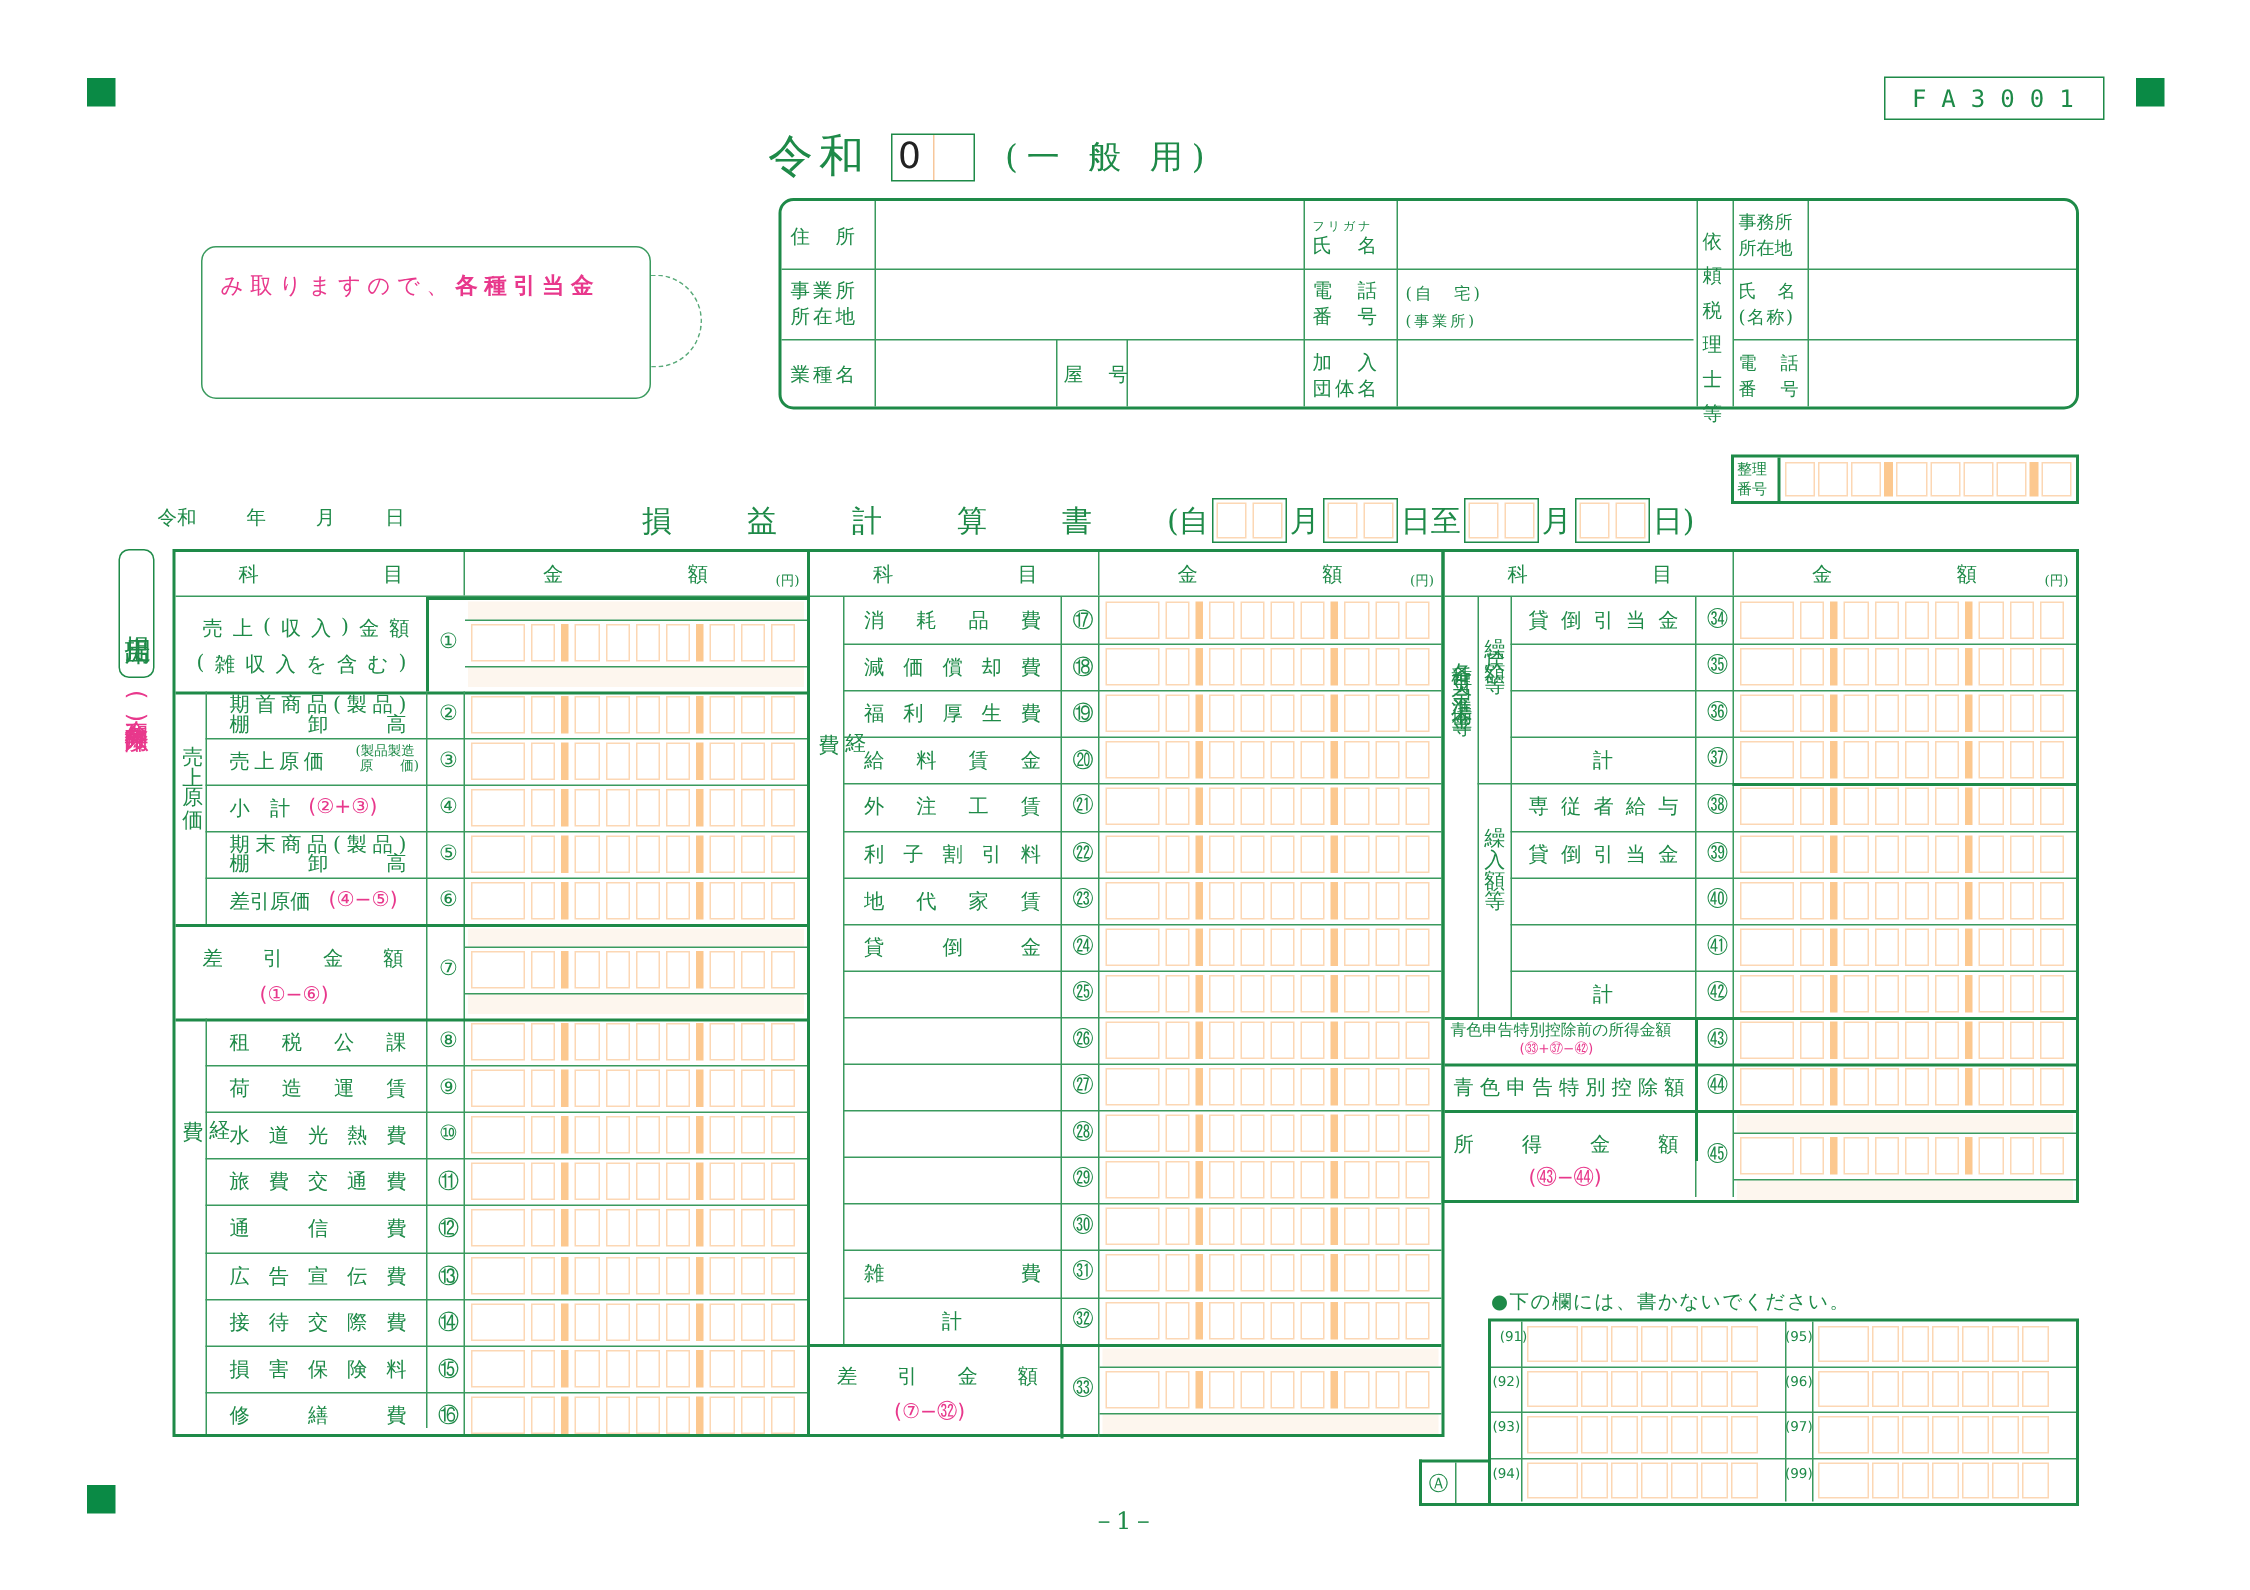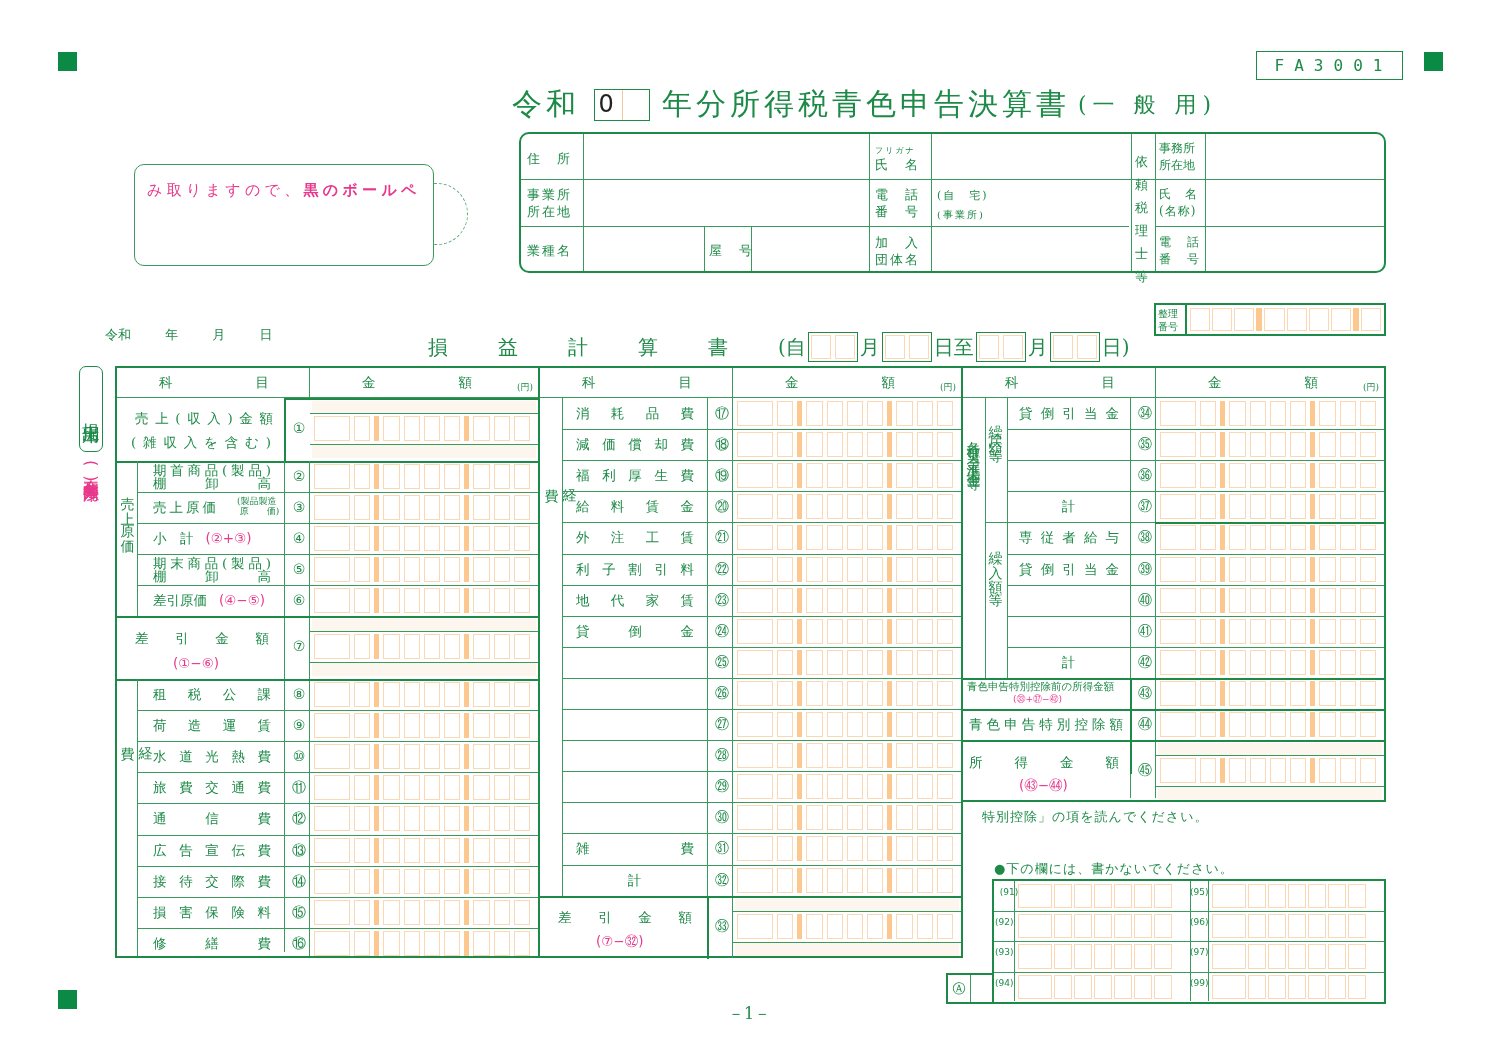--- a/index.html
+++ b/index.html
@@ -15,21 +15,21 @@
   .yearbox span:last-child { border: none; }
   .title .sub { font-size: 22px; margin-left: 8px; letter-spacing: 6px; }
   .notice { position: absolute; left: 134px; top: 164px; width: 300px; height: 102px; border: 1.5px solid #3a9a5e; border-radius: 10px;
     padding: 12px 12px; font-family: "DejaVu Sans", sans-serif; font-size: 15px; letter-spacing: 4.3px; line-height: 26px; color: #e8388c; }
   .notice b { font-weight: bold; }
   .dashcurve { position: absolute; left: 434px; top: 183px; width: 34px; height: 62px; border: 1.5px dashed #5aaa7a; border-left: none; border-radius: 0 34px 34px 0; }
   .hdr-table { position: absolute; left: 519px; top: 132px; width: 867px; height: 141px; border: 2.5px solid #1e8a48; border-radius: 10px; }
   .vline { position: absolute; width: 0; border-left: 1px solid #3a9a5e; }
   .hline { position: absolute; height: 0; border-top: 1px solid #3a9a5e; }
   .lbl { position: absolute; font-size: 13px; letter-spacing: 2px; line-height: 17px; }
-  .date-row { position: absolute; left: 105px; top: 326px; font-size: 13px; word-spacing: 30px; }
+  .date-row { position: absolute; left: 105px; top: 336px; font-size: 13px; word-spacing: 30px; font-family: Liberation Serif, serif; }
   .pl-title { position: absolute; left: 428px; top: 332px; font-size: 20px; display: flex; align-items: center; }
   .pl-title .t { letter-spacing: 50px; }
   .dbox { display: inline-flex; width: 50px; height: 30px; border: 1.5px solid #1e8a48; margin: 0 2px; }
   .dbox span { flex: 1; border: 1px solid #fcd7b4; margin: 2px; }
   .seiri { position: absolute; left: 1154px; top: 303px; width: 232px; height: 33px; border: 2.5px solid #1e8a48; display: flex; }
   .seiri .l { width: 31px; border-right: 2px solid #1e8a48; font-size: 10px; line-height: 13px; padding: 2px; }
   .seiri .b { flex: 1; display: flex; padding: 2px; }
   .seiri .b span { flex: 1; border: 1px solid #fcd7b4; margin: 1px; }
   .seiri .b span.o { flex: 0 0 6px; background: #fcc88f; border: none; }
   .teishutsu { position: absolute; left: 79px; top: 366px; width: 24px; height: 86px; border: 1.5px solid #1e8a48; border-radius: 7px;
@@ -56,26 +56,25 @@
 <div class="marker" style="left:58px;top:990px"></div>
 
 <div class="formcode">FA3001</div>
 
 <div class="title">
   <span>令和</span>
   <span class="yearbox">
     <span>0</span>
     <span></span>
   </span>
-  <span>年分所得税青色申告決算書</span>
   <span class="sub"><span>(一 般 用)</span></span>
 </div>
 
 <div class="notice">
-  <div><span>み取りますので、</span><b>黒のボールペ</b></div>
+  <div><span>み取りますので、</span><b>各種引当金</b></div>
 </div>
 <div class="dashcurve"></div>
 
 <div class="hdr-table">
   <div class="hline" style="left:0;right:0;top:45px"></div>
   <div class="hline" style="left:0;right:255px;top:92px"></div>
   <div class="hline" style="left:635px;right:0;top:92px"></div>
   <div class="vline" style="left:62px;top:0;bottom:0"></div>
   <div class="vline" style="left:183px;top:92px;bottom:0"></div>
   <div class="vline" style="left:230px;top:92px;bottom:0"></div>
@@ -1150,21 +1149,20 @@
       <span style="width:22px"></span>
       <span class="o"></span>
       <span style="width:22px"></span>
       <span style="width:22px"></span>
       <span style="width:22px"></span>
     </div>
     <div style="position:absolute;left:167px;top:309.90000000000003px;height:96px;border-left:2.5px solid #1e8a48"></div>
   </div>
 
 <div class="note" style="left:968px;top:808px">
-  <div style="padding-left:14px">特別控除」の項を読んでください。</div>
 </div>
 <div class="note" style="left:994px;top:860px">●下の欄には、書かないでください。</div>
 
 <div class="grid9" id="grid9">
     <div style="position:absolute;left:20px;top:0px;height:120px;border-left:1px solid #3a9a5e"></div>
     <div style="position:absolute;left:196px;top:0px;height:120px;border-left:1px solid #3a9a5e"></div>
     <div style="position:absolute;left:214px;top:0px;height:120px;border-left:1px solid #3a9a5e"></div>
     <div class="num" style="left: 1px; top: 6px; width: 28px; font-size: 9px;">(91)</div>
     <div class="num" style="left:196px;top:6px;width:18px;font-size:9px">(95)</div>
     <div class="amt" style="left:22px;top:0px;width:172px;height:30.2px">

